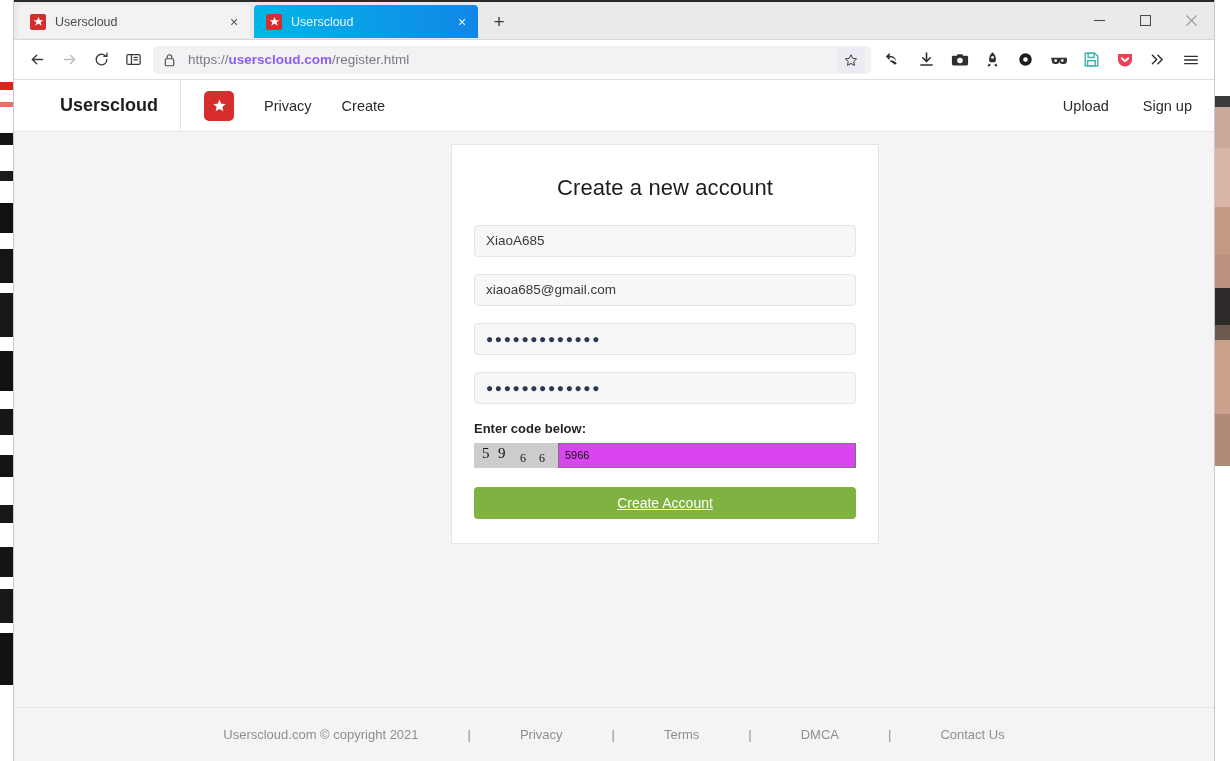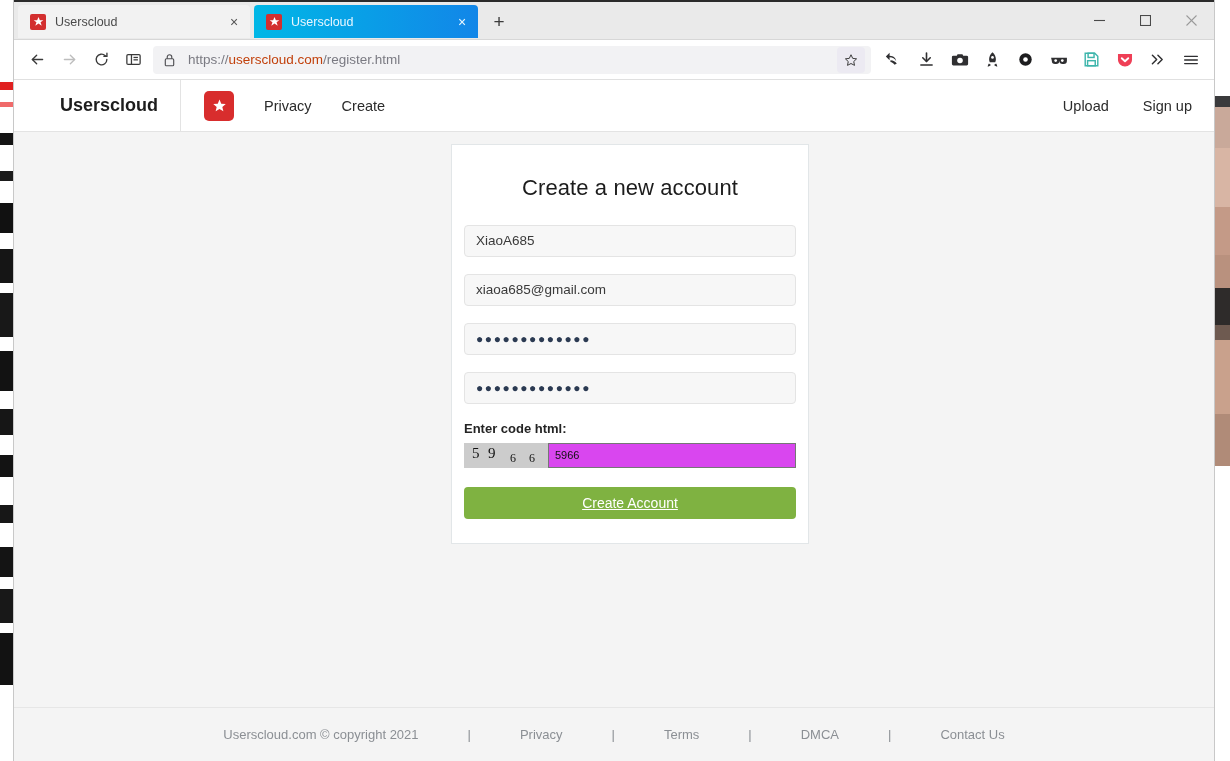--- a/index.html
+++ b/index.html
@@ -112,21 +112,21 @@
     background: #f2f2f4; border-radius: 4px;
     display: flex; align-items: center; padding: 0 6px 0 10px;
     min-width: 0;
   }
   .lock { width: 16px; flex: 0 0 16px; color: #4e4e52; margin-right: 9px; }
   .lock svg { display:block; }
   .url {
     flex: 1 1 auto; font-size: 13.5px; color: #7a7a82;
     white-space: nowrap; overflow: hidden; min-width: 0;
   }
-  .url b { color: #c2410c; font-weight: 400; }
+  .url b { color: #8b5cf6; font-weight: 700; }
   .star-btn {
     width: 28px; height: 26px; display: flex; align-items: center;
     justify-content: center; border-radius: 4px; background: #eceaf2;
     flex: 0 0 28px; color: #3a3a3a;
   }
   .ext-row { display: flex; align-items: center; flex: 0 0 auto; }
   .ext {
     width: 33px; height: 30px; display: flex; align-items: center;
     justify-content: center; color: #2f2f31;
   }
@@ -151,23 +151,23 @@
   }
   .star-sq svg { width: 15px; height: 15px; display:block; }
   .navlink {
     font-size: 14.5px; color: #2b2b2b; margin-left: 30px; white-space: nowrap;
   }
   .spacer { flex: 1 1 auto; }
   .navlink.right { margin-left: 34px; }
 
   
   .card {
-    position: absolute; left: 437px; top: 64px; width: 358px;
+    position: absolute; left: 437px; top: 64px; width: 428px;
     background: #ffffff; border: 1px solid #e2e6e8;
-    padding: 20px 12px 24px;
+    padding: 20px 22px 24px;
   }
   .card h1 {
     font-size: 22px; font-weight: 400; color: #1c1c1c;
     text-align: center; margin: 10px 0 24px; letter-spacing: .1px;
   }
   .field {
     display: block; width: 100%; height: 32px;
     background: #f7f7f7; border: 1px solid #e4e4e4; border-radius: 4px;
     padding: 0 11px; font-size: 13.5px; color: #3a3a3a;
     font-family: "Liberation Sans", sans-serif;
@@ -420,21 +420,21 @@
       </div>
 
       <div class="card">
         <h1>Create a new account</h1>
 
         <div class="field" title="Username">XiaoA685</div>
         <div class="field" title="Email">xiaoa685@gmail.com</div>
         <div class="field pw" title="Password">●●●●●●●●●●●●●</div>
         <div class="field pw" title="Retype Password">●●●●●●●●●●●●●</div>
 
-        <div class="cap-label">Enter code html:</div>
+        <div class="cap-label">Enter code below:</div>
 
         <div class="cap-row">
           <div class="captcha">
             <span style="left:8px;  top:3px;  font-size:15px;">5</span>
             <span style="left:24px; top:3px;  font-size:15px;">9</span>
             <span style="left:46px; top:9px;  font-size:12px;">6</span>
             <span style="left:65px; top:9px;  font-size:12px;">6</span>
           </div>
           <div class="cap-in" title="">5966</div>
         </div>

